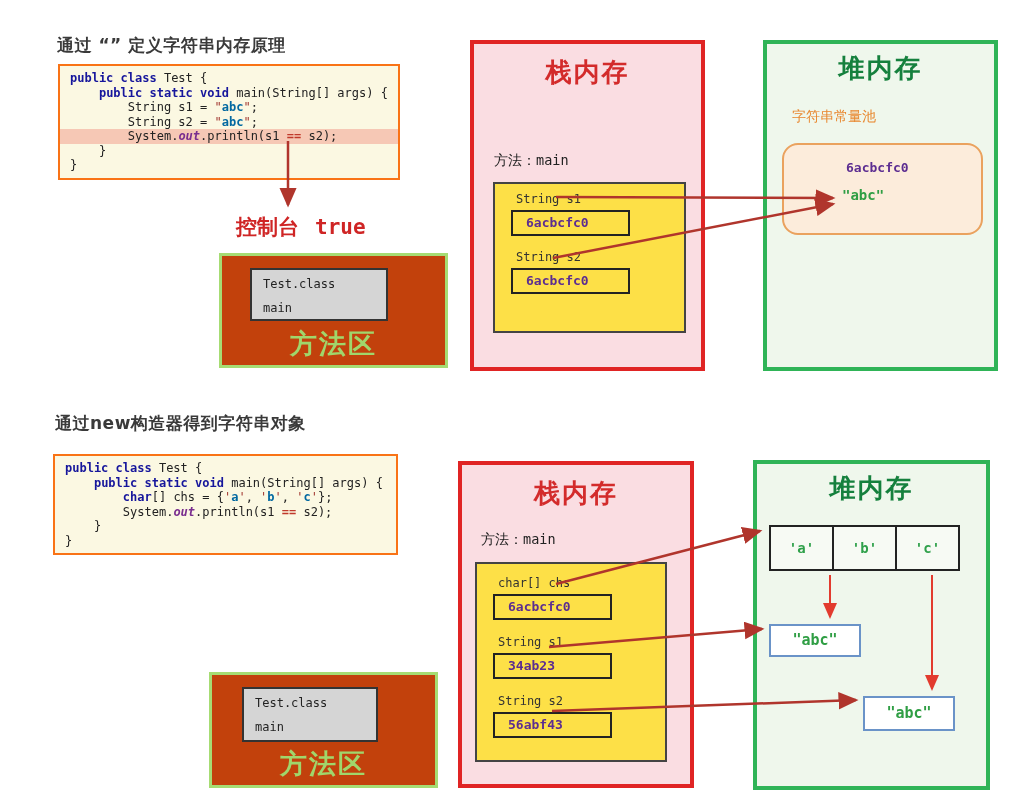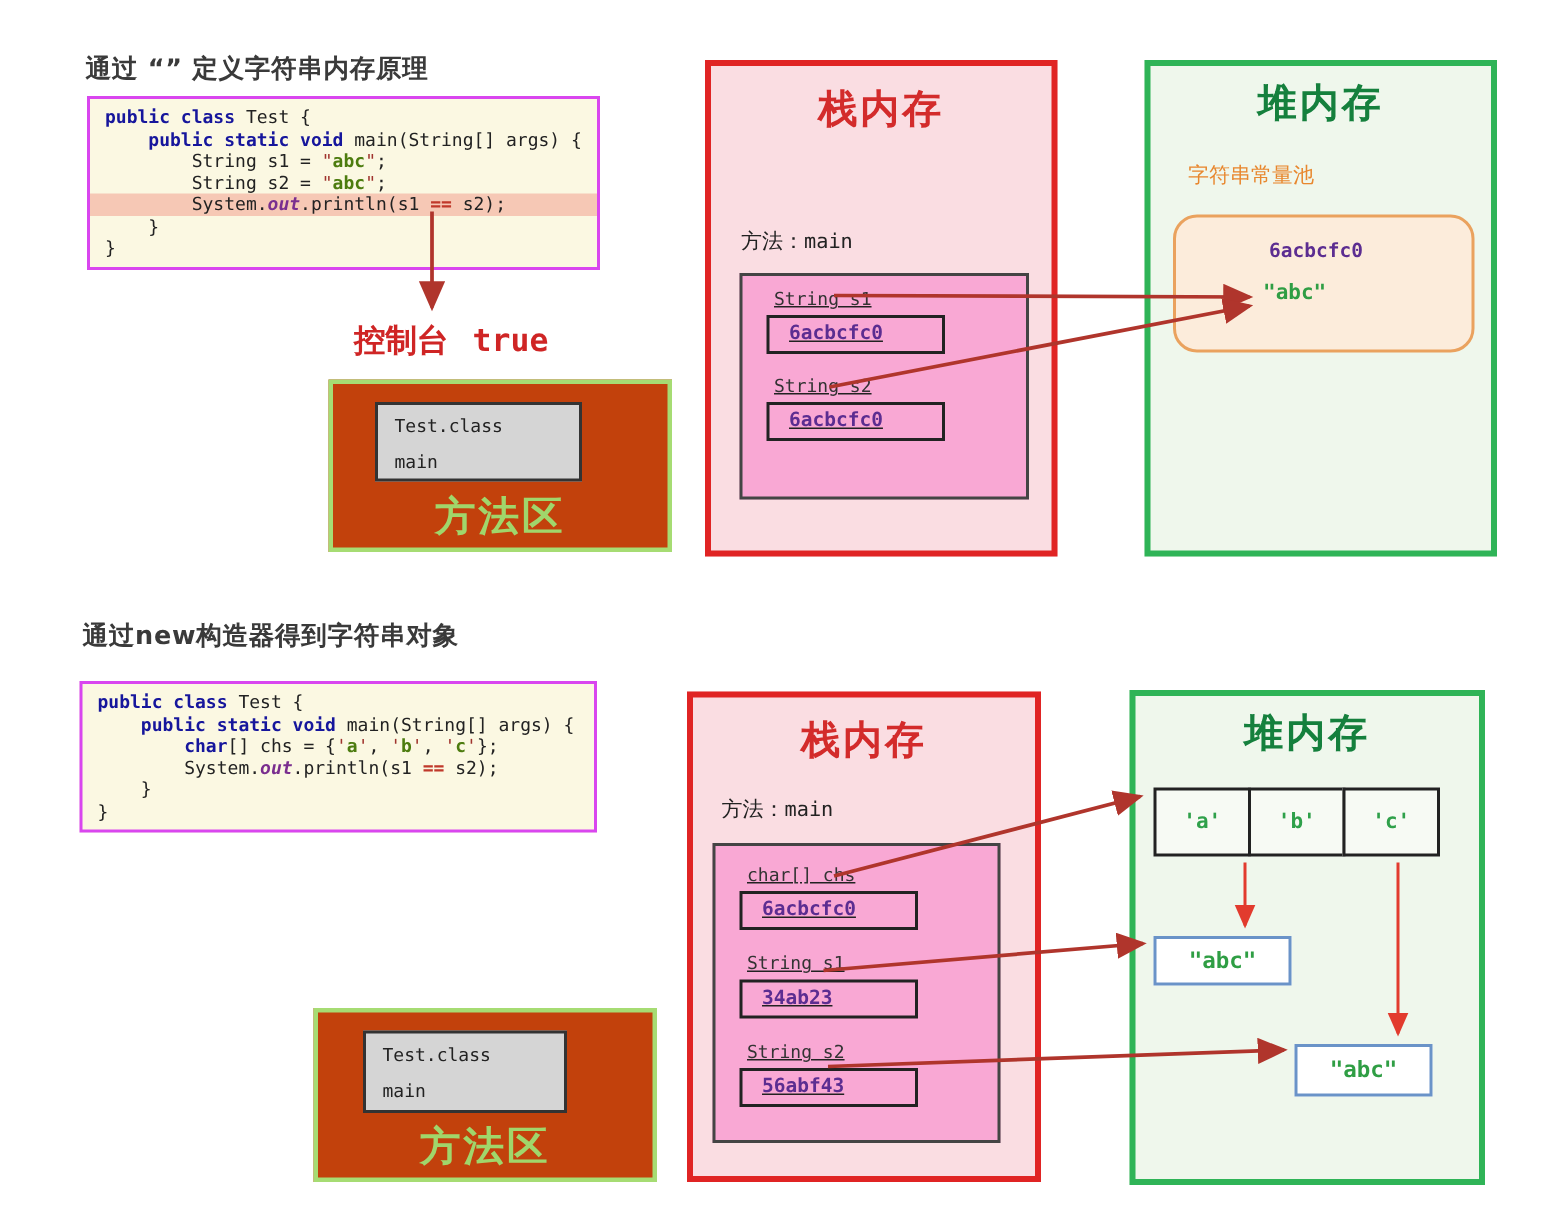--- a/index.html
+++ b/index.html
@@ -11,28 +11,28 @@
   .mono{font-family:"DejaVu Sans Mono","Liberation Mono",monospace;}
 
   
   .sec-title{
     position:absolute;font-size:17px;font-weight:bold;color:#3a3a3a;
     letter-spacing:.5px;white-space:nowrap;
   }
 
   
   .code-block{
-    position:absolute;background:#fbf8e2;border:2px solid #d946ef;
+    position:absolute;background:#fbf8e2;border:2px solid #f97316;
     font-family:"DejaVu Sans Mono","Liberation Mono",monospace;
     font-size:12px;line-height:14.5px;padding:5px 0;box-sizing:border-box;
   }
   .code-line{white-space:pre;padding:0 10px;}
   .code-line.hl{background:#f6c8b5;}
   .code-line .kw{color:#16169c;font-weight:bold;}
-  .code-line .str{color:#4d7c0f;font-weight:bold;}
+  .code-line .str{color:#0369a1;font-weight:bold;}
   .code-line .q{color:#a0342e;}
   .code-line .fld{color:#7a2e8f;font-style:italic;font-weight:bold;}
   .code-line .op{color:#c0392b;font-weight:bold;}
 
   
   .console-note{position:absolute;font-size:21px;font-weight:bold;color:#cf2525;white-space:nowrap;}
   .console-note .val{margin-left:16px;}
 
   
   .method-area{
@@ -50,21 +50,21 @@
   }
 
   
   .stack-box{
     position:absolute;background:#fadde2;border:4px solid #e02424;box-sizing:border-box;
   }
   .stack-title{text-align:center;margin-top:11px;font-size:26px;font-weight:bold;color:#d32b2b;letter-spacing:2px;}
   .method-line{position:absolute;font-size:14px;color:#222;white-space:nowrap;}
   .method-line .mono{font-size:13.5px;}
   .stack-frame{
-    position:absolute;background:#f9a8d4;border:2px solid #444;box-sizing:border-box;text-decoration:underline;
+    position:absolute;background:#fde047;border:2px solid #444;box-sizing:border-box;
   }
   .var-label{
     margin-left:21px;font-family:"DejaVu Sans Mono","Liberation Mono",monospace;
     font-size:12px;color:#333;
   }
   .addr-box{
     margin:4px 0 0 16px;width:119px;height:26px;border:2px solid #222;box-sizing:border-box;
     font-family:"DejaVu Sans Mono","Liberation Mono",monospace;font-size:13px;font-weight:bold;
     color:#5c2d91;line-height:22px;padding-left:13px;
   }

